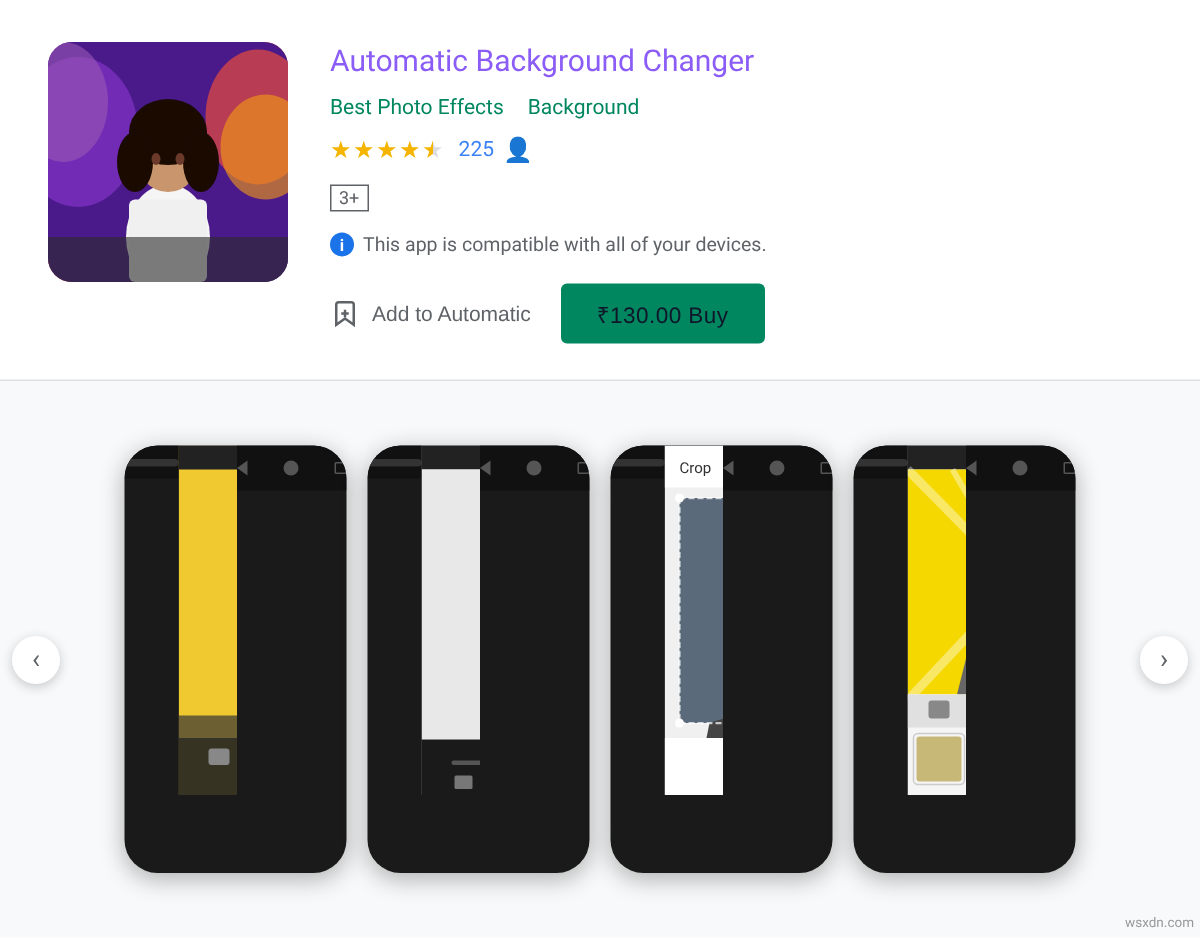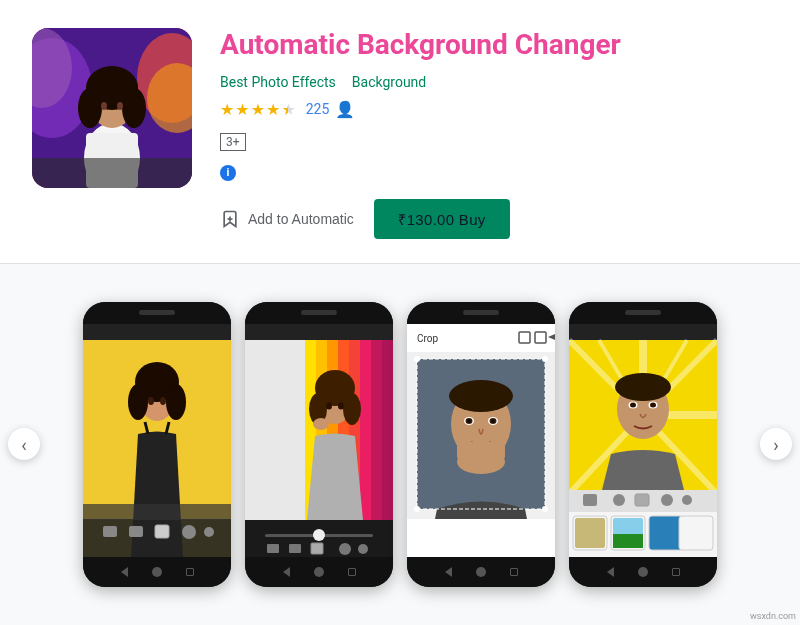--- a/index.html
+++ b/index.html
@@ -51,23 +51,23 @@
     }
 
     .app-info {
       flex: 1;
       display: flex;
       flex-direction: column;
       gap: 8px;
     }
 
     .app-title {
-      font-size: 28px;
-      font-weight: 700;
-      color: #ec4899;
+      font-size: 20px;
+      font-weight: 400;
+      color: #8b5cf6;
       line-height: 1.2;
       margin-bottom: 4px;
     }
 
     .app-categories {
       display: flex;
       gap: 16px;
       align-items: center;
       margin-bottom: 2px;
     }
@@ -216,21 +216,21 @@
     }
 
     
     .phone-mockup {
       width: 148px;
       height: 285px;
       background: #1a1a1a;
       border-radius: 22px;
       position: relative;
       display: flex;
-      flex-direction: column;
+      flex-direction: row;
       overflow: hidden;
       box-shadow: 0 4px 16px rgba(0,0,0,0.3);
       flex-shrink: 0;
     }
 
     .phone-top-bar {
       height: 22px;
       background: #111;
       display: flex;
       align-items: center;
@@ -347,20 +347,21 @@
         <span class="rating-count">225</span>
         <span class="person-icon">👤</span>
       </div>
 
       <div>
         <span class="age-badge">3+</span>
       </div>
 
       <div class="compatibility-row">
         <span class="info-icon">i</span>
+        <span>This app is compatible with all of your devices.</span>
       </div>
 
       <div class="action-row">
         <button class="wishlist-btn">
           <svg class="wishlist-icon" viewBox="0 0 24 24" fill="none" stroke="#5f6368" stroke-width="2">
             <path d="M19 21l-7-5-7 5V5a2 2 0 0 1 2-2h10a2 2 0 0 1 2 2z"></path>
             <line x1="12" y1="9" x2="12" y2="15"></line>
             <line x1="9" y1="12" x2="15" y2="12"></line>
           </svg>
           <span>Add to Automatic</span>

